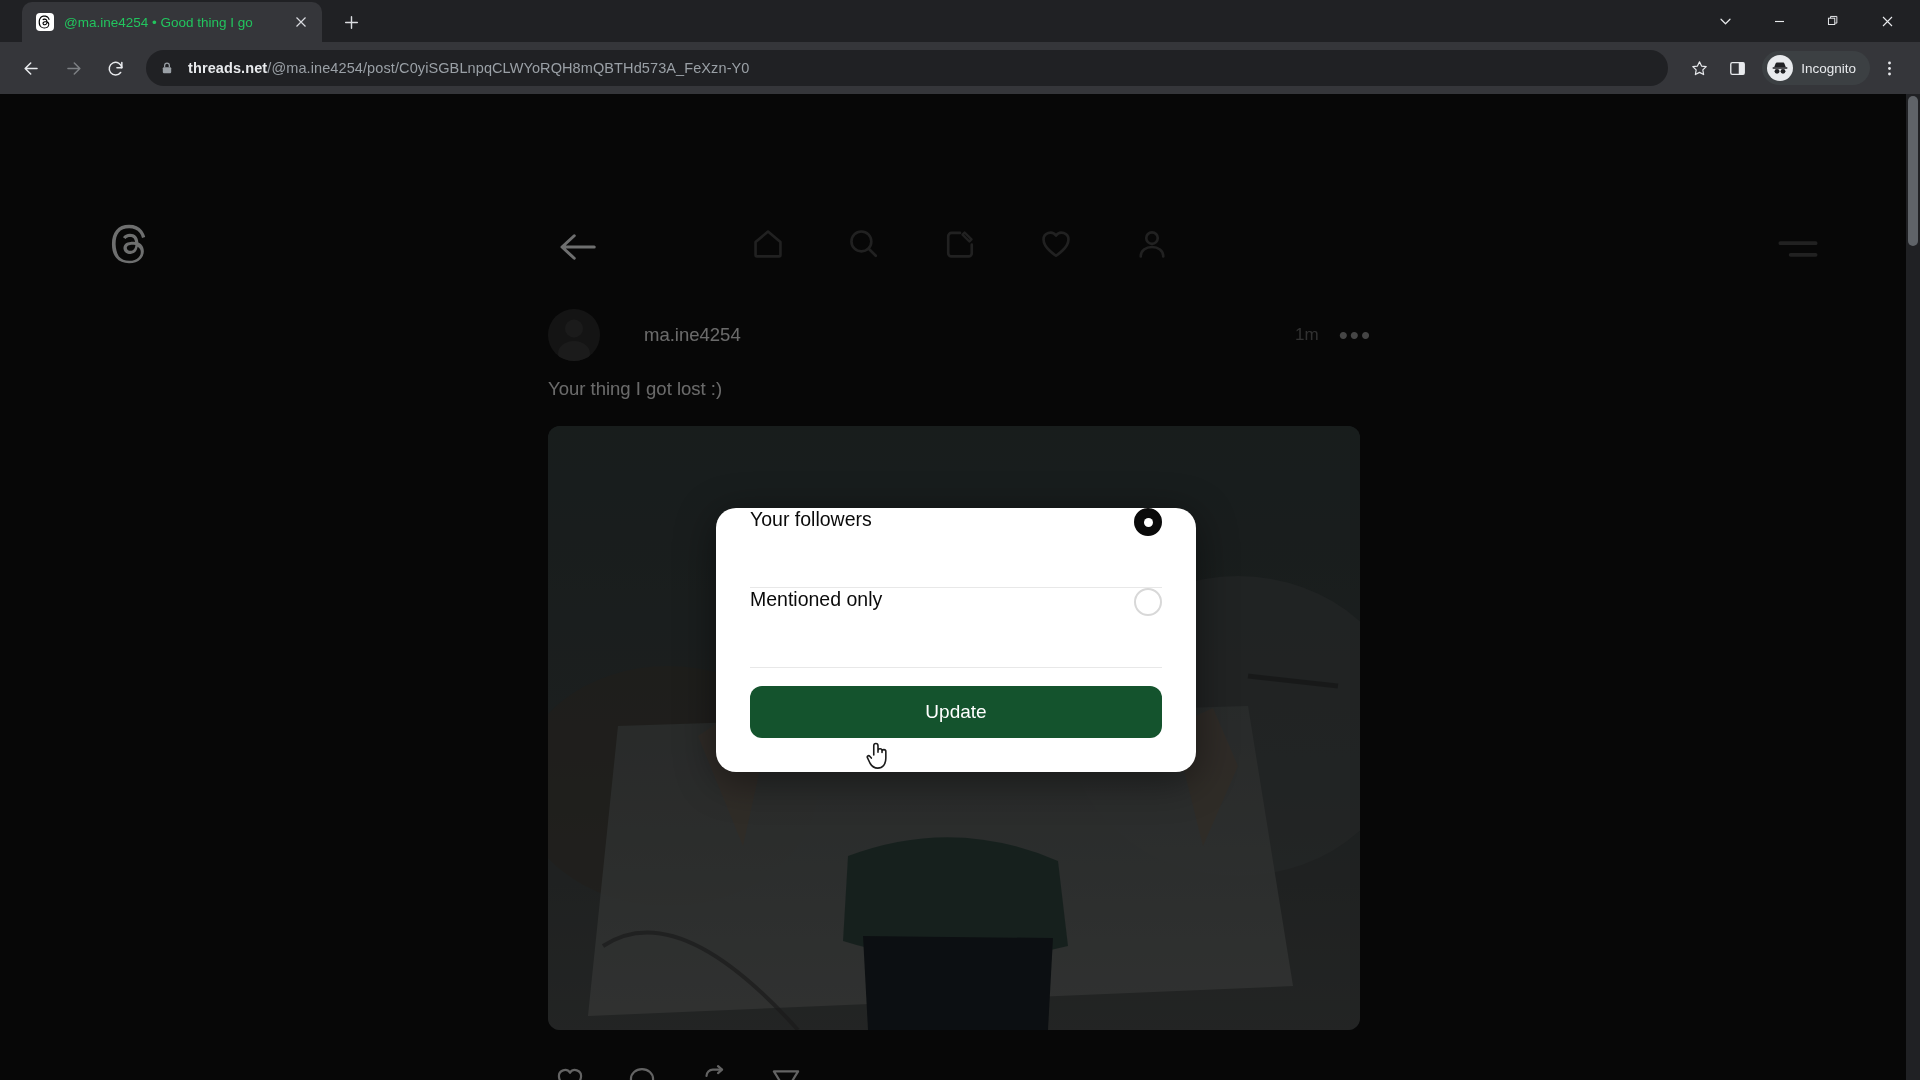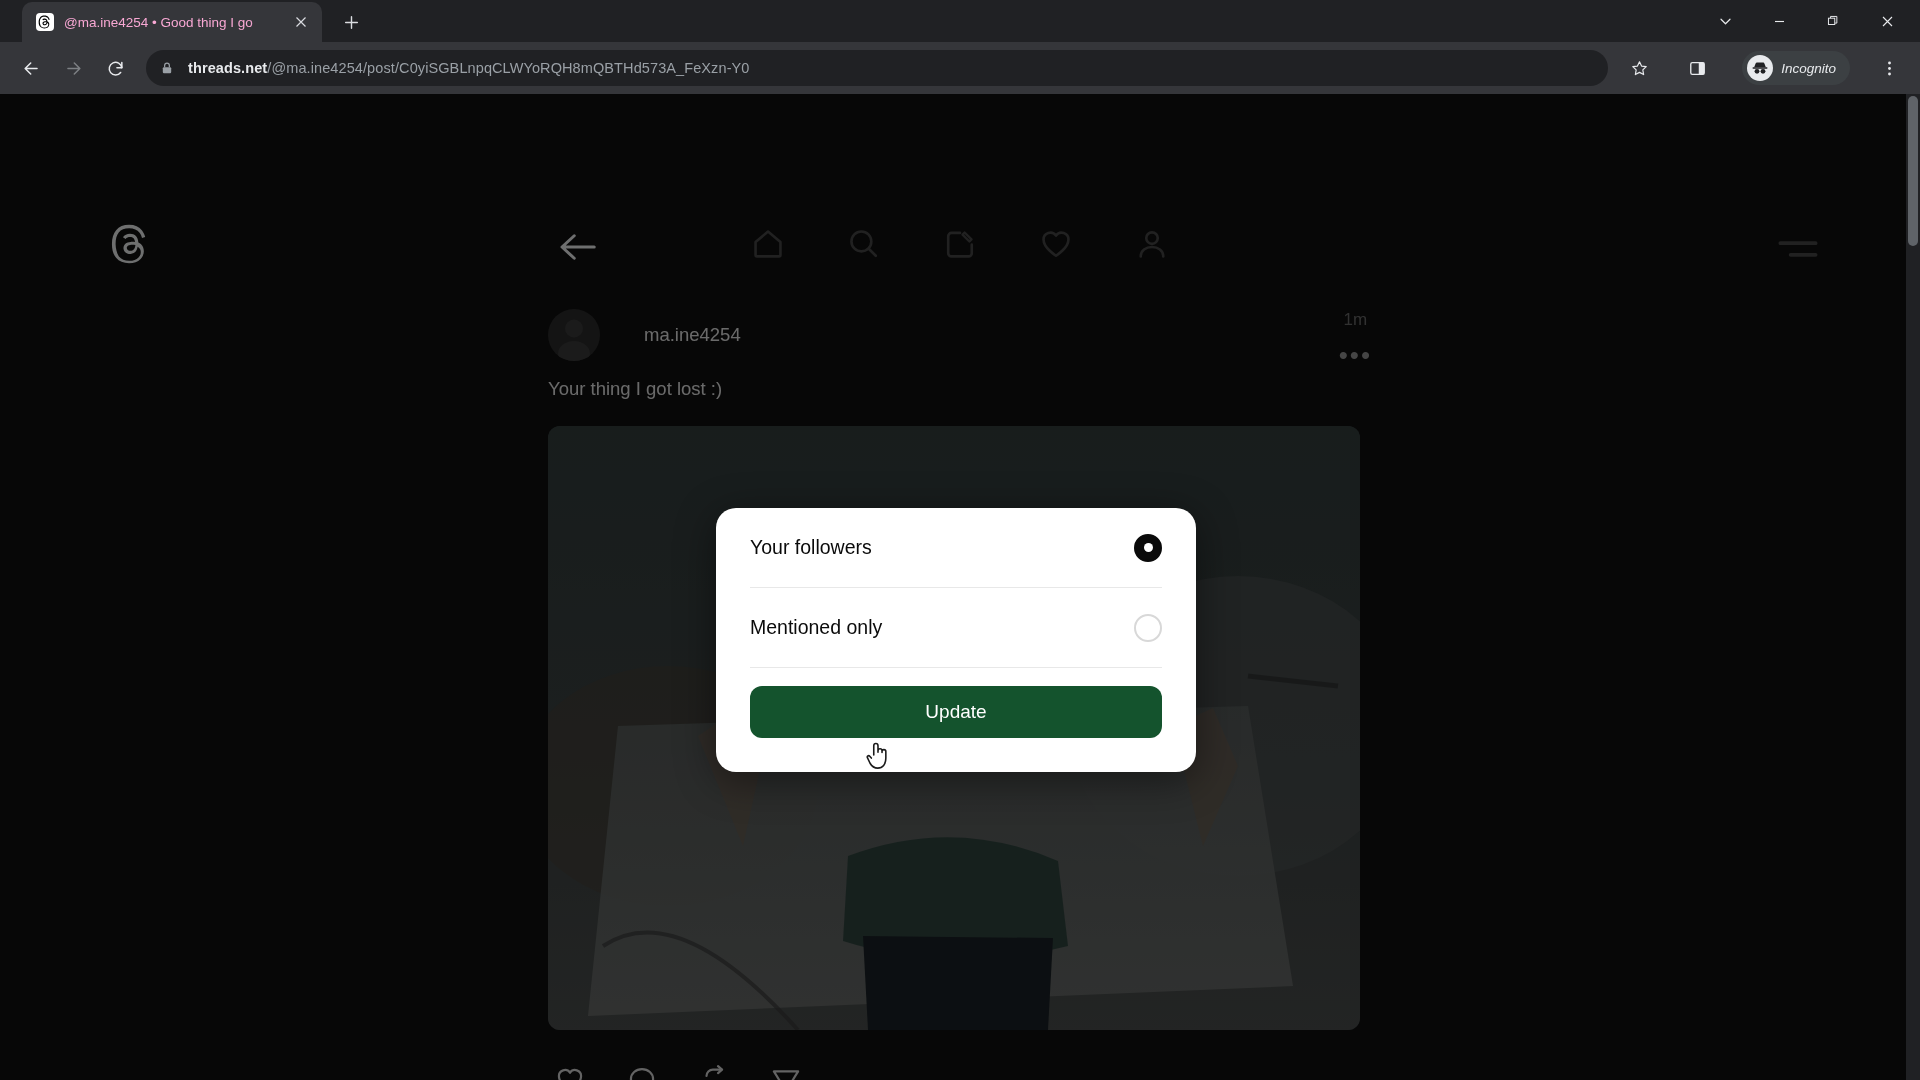--- a/index.html
+++ b/index.html
@@ -20,21 +20,21 @@
   .tab {
     margin-left:22px; height:40px; width:300px;
     background:#35363a; border-radius:10px 10px 0 0;
     display:flex; align-items:center; padding:0 10px 0 14px; gap:10px;
   }
   .tab-favicon {
     width:18px; height:18px; border-radius:4px; background:#ffffff;
     display:flex; align-items:center; justify-content:center; flex:0 0 18px;
   }
   .tab-title {
-    flex:1; color:#f9a8d4; font-size:13.5px;
+    flex:1; color:#22c55e; font-size:13.5px;
     white-space:nowrap; overflow:hidden; text-overflow:clip;
     mask-image:linear-gradient(to right,#000 86%,transparent 100%);
     -webkit-mask-image:linear-gradient(to right,#000 86%,transparent 100%);
   }
   .tab-close {
     width:22px; height:22px; flex:0 0 22px; border-radius:50%;
     display:flex; align-items:center; justify-content:center; color:#dadce0;
   }
   .newtab {
     width:34px; height:34px; margin-left:12px; margin-bottom:3px;
@@ -59,21 +59,21 @@
     display:flex; align-items:center; justify-content:center; color:#e8eaed; flex:0 0 38px;
   }
   .omnibox {
     flex:1; height:36px; background:#202124; border-radius:18px;
     display:flex; align-items:center; padding:0 14px; gap:12px;
     margin:0 8px; min-width:0;
   }
   .lock { width:16px; height:16px; flex:0 0 16px; color:#9aa0a6; display:flex; align-items:center; }
   .url { font-size:14.5px; color:#9aa0a6; white-space:nowrap; overflow:hidden; letter-spacing:0.1px; }
   .url b { color:#e8eaed; font-weight:700; }
-  .toolbar-right { display:flex; align-items:center; gap:20px;font-style:italic; }
+  .toolbar-right { display:flex; align-items:center; gap:0; }
   .incognito-pill {
     height:34px; background:#3c4043; border-radius:17px;
     display:flex; align-items:center; gap:8px; padding:0 14px 0 5px; margin-left:6px;
   }
   .incog-avatar {
     width:26px; height:26px; border-radius:50%; background:#e8eaed;
     display:flex; align-items:center; justify-content:center; flex:0 0 26px;
   }
   .incog-label { color:#e8eaed; font-size:13.5px; }
 
@@ -92,21 +92,21 @@
   .navicon { width:40px; height:40px; color:#4a4a4a; display:flex; align-items:center; justify-content:center; }
   .hamburger { position:absolute; right:100px; top:140px; width:44px; height:30px; color:#4a4a4a; }
 
   .post { position:absolute; left:548px; top:212px; width:824px; }
   .post-head { display:flex; align-items:center; height:58px; }
   .avatar {
     width:52px; height:52px; border-radius:50%; background:#2d2d2d; flex:0 0 52px;
     display:flex; align-items:center; justify-content:center; overflow:hidden;
   }
   .username { margin-left:44px; color:#ececec; font-size:18.5px; }
-  .post-meta { margin-left:auto; display:flex; align-items:center; gap:20px;flex-direction:column; }
+  .post-meta { margin-left:auto; display:flex; align-items:center; gap:20px; }
   .time { color:#6e6e6e; font-size:17px; }
   .dots { color:#9a9a9a; font-size:26px; line-height:10px; letter-spacing:2px; }
   .post-text { color:#ececec; font-size:18.5px; margin-top:14px; }
 
   .photo {
     margin-top:26px; width:812px; height:604px; border-radius:12px;
     overflow:hidden; position:relative; background:#30393c;
   }
   .photo svg { position:absolute; inset:0; width:100%; height:100%; }
 
@@ -115,21 +115,21 @@
 
   
   .modal {
     position:absolute; z-index:60;
     left:716px; top:414px; width:480px;
     background:#ffffff; border-radius:20px;
     box-shadow:0 8px 40px rgba(0,0,0,0.45);
     padding:0 0 22px 0;
   }
   .opt {
-    height:80px; margin:0 34px; display:flex; align-items:center;
+    height:80px; margin:0 34px; display:flex; align-items:flex-start;
     justify-content:space-between; border-bottom:1px solid #e8e8e8;
   }
   .opt:nth-of-type(3) { border-bottom:none; }
   .opt-label { font-size:19.5px; color:#0a0a0a; }
   .radio {
     width:28px; height:28px; border-radius:50%;
     border:2px solid #d8d8d8; flex:0 0 28px;
     display:flex; align-items:center; justify-content:center;
   }
   .radio.sel { background:#0a0a0a; border-color:#0a0a0a; }

